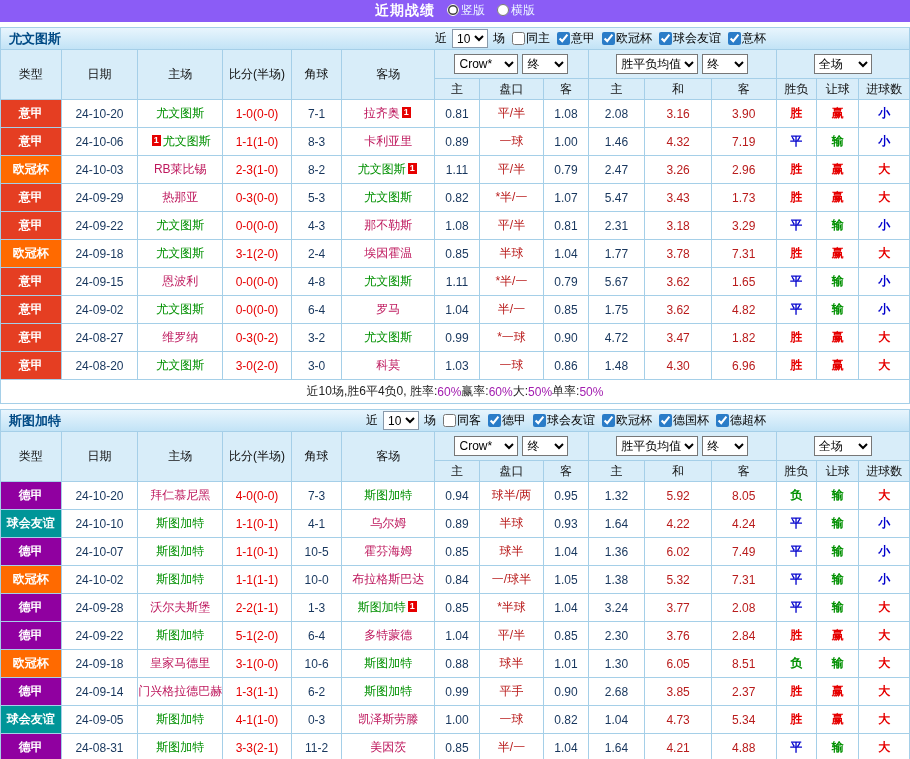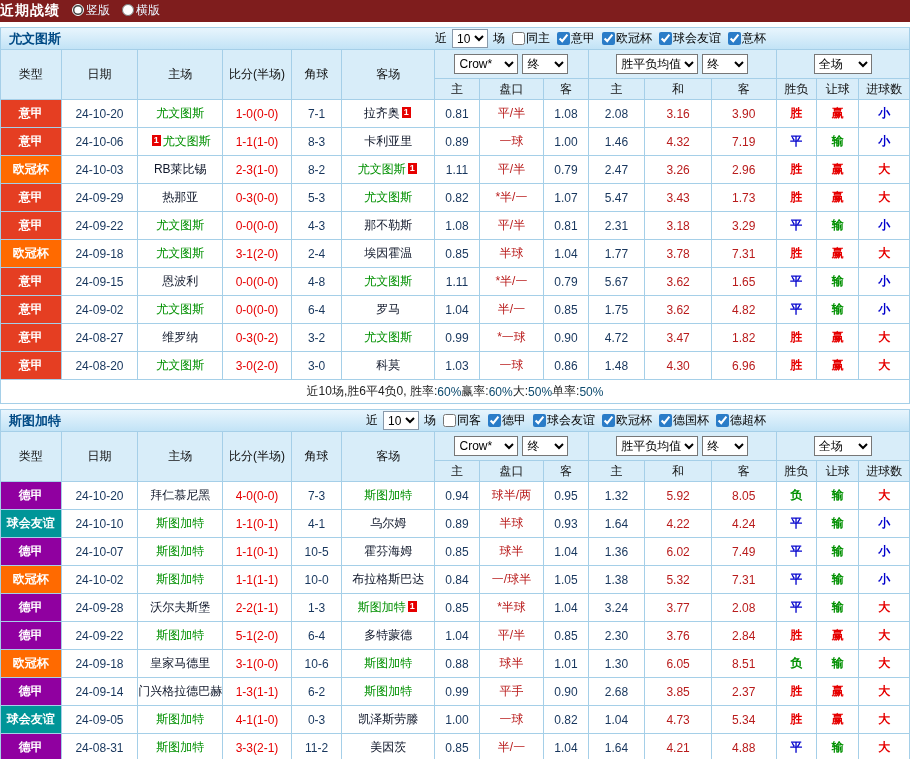--- a/index.html
+++ b/index.html
@@ -1,17 +1,17 @@
 <!DOCTYPE html>
 <html><head>
 <meta charset="utf-8">
 <style>
   html,body{margin:0;padding:0}
   body{width:910px;height:759px;overflow:hidden;background:#fff;font-family:"Liberation Sans",sans-serif}
-  .topbar{height:22px;background:#7f1d1d;display:flex;align-items:center;justify-content:flex-start;color:#fff}
+  .topbar{height:22px;background:#8b5cf6;display:flex;align-items:center;justify-content:center;color:#fff}
   .tb-title{font-weight:bold;font-size:14px;letter-spacing:1px}
   .tb-radio{display:inline-flex;align-items:center;gap:2px;margin-left:12px;font-size:12px;cursor:pointer;color:#eaf4ff}
   .tb-radio input{width:12px;height:12px;margin:0;accent-color:#ffffff}
   .section{margin-top:5px}
   .section-bar{height:22px;background:linear-gradient(#e8f5fd,#c2e3f6);border:1px solid #a5cfe8;border-bottom:none;display:flex;align-items:center;padding:0 8px;box-sizing:border-box}
   .team-name{font-weight:bold;color:#004a85;font-size:13px;cursor:pointer}
   .filter{margin-left:auto;display:flex;align-items:center;gap:3px;padding-right:135px;font-size:12px;color:#000;white-space:nowrap}
   .filter .cb{display:inline-flex;align-items:center;cursor:pointer;margin-left:3px}
   .filter input[type=checkbox]{width:13px;height:13px;margin:0 1px;accent-color:#2a7cc8}
   .filter select{height:19px;font-size:12px;border:1px solid #8899aa;background:#fff;margin:0 2px}
@@ -26,25 +26,25 @@
   select.sel-mean{width:82px}
   select.sel-full{width:58px}
   tbody td{height:27px;background:#fff}
   .type-cell{color:#fff;font-weight:bold}
   .date-cell{color:#17365d}
   .score-cell{color:#e60000}
   .corner-cell{color:#17365d}
   .num-cell{color:#17365d}
   .handicap-cell,.blue-cell{color:#b91c1c}
   .verdict-cell{font-weight:bold}
-  .team{cursor:pointer;color:#0f172a}
+  .team{cursor:pointer;color:#be185d}
   .team.featured{color:#009000}
   .redcard{display:inline-block;background:#e60000;color:#fff;font-size:9px;font-weight:bold;line-height:11px;width:9px;height:11px;vertical-align:2px;margin:0 2px}
   .summary{border:1px solid #a5cfe8;border-top:none;height:23px;display:flex;align-items:center;justify-content:center;font-size:12px;color:#222}
-  .summary .blue{color:#0c4a6e}
+  .summary .blue{color:#a21caf}
 </style>
 </head>
 <body>
 
 <div class="topbar">
   <span class="tb-title">近期战绩</span>
   <span class="tb-radios" id="layout-radios"><label class="tb-radio"><input type="radio" name="layout" checked="" style="">竖版</label><label class="tb-radio"><input type="radio" name="layout" style="">横版</label></span>
 </div>
 
 <div id="sections">

